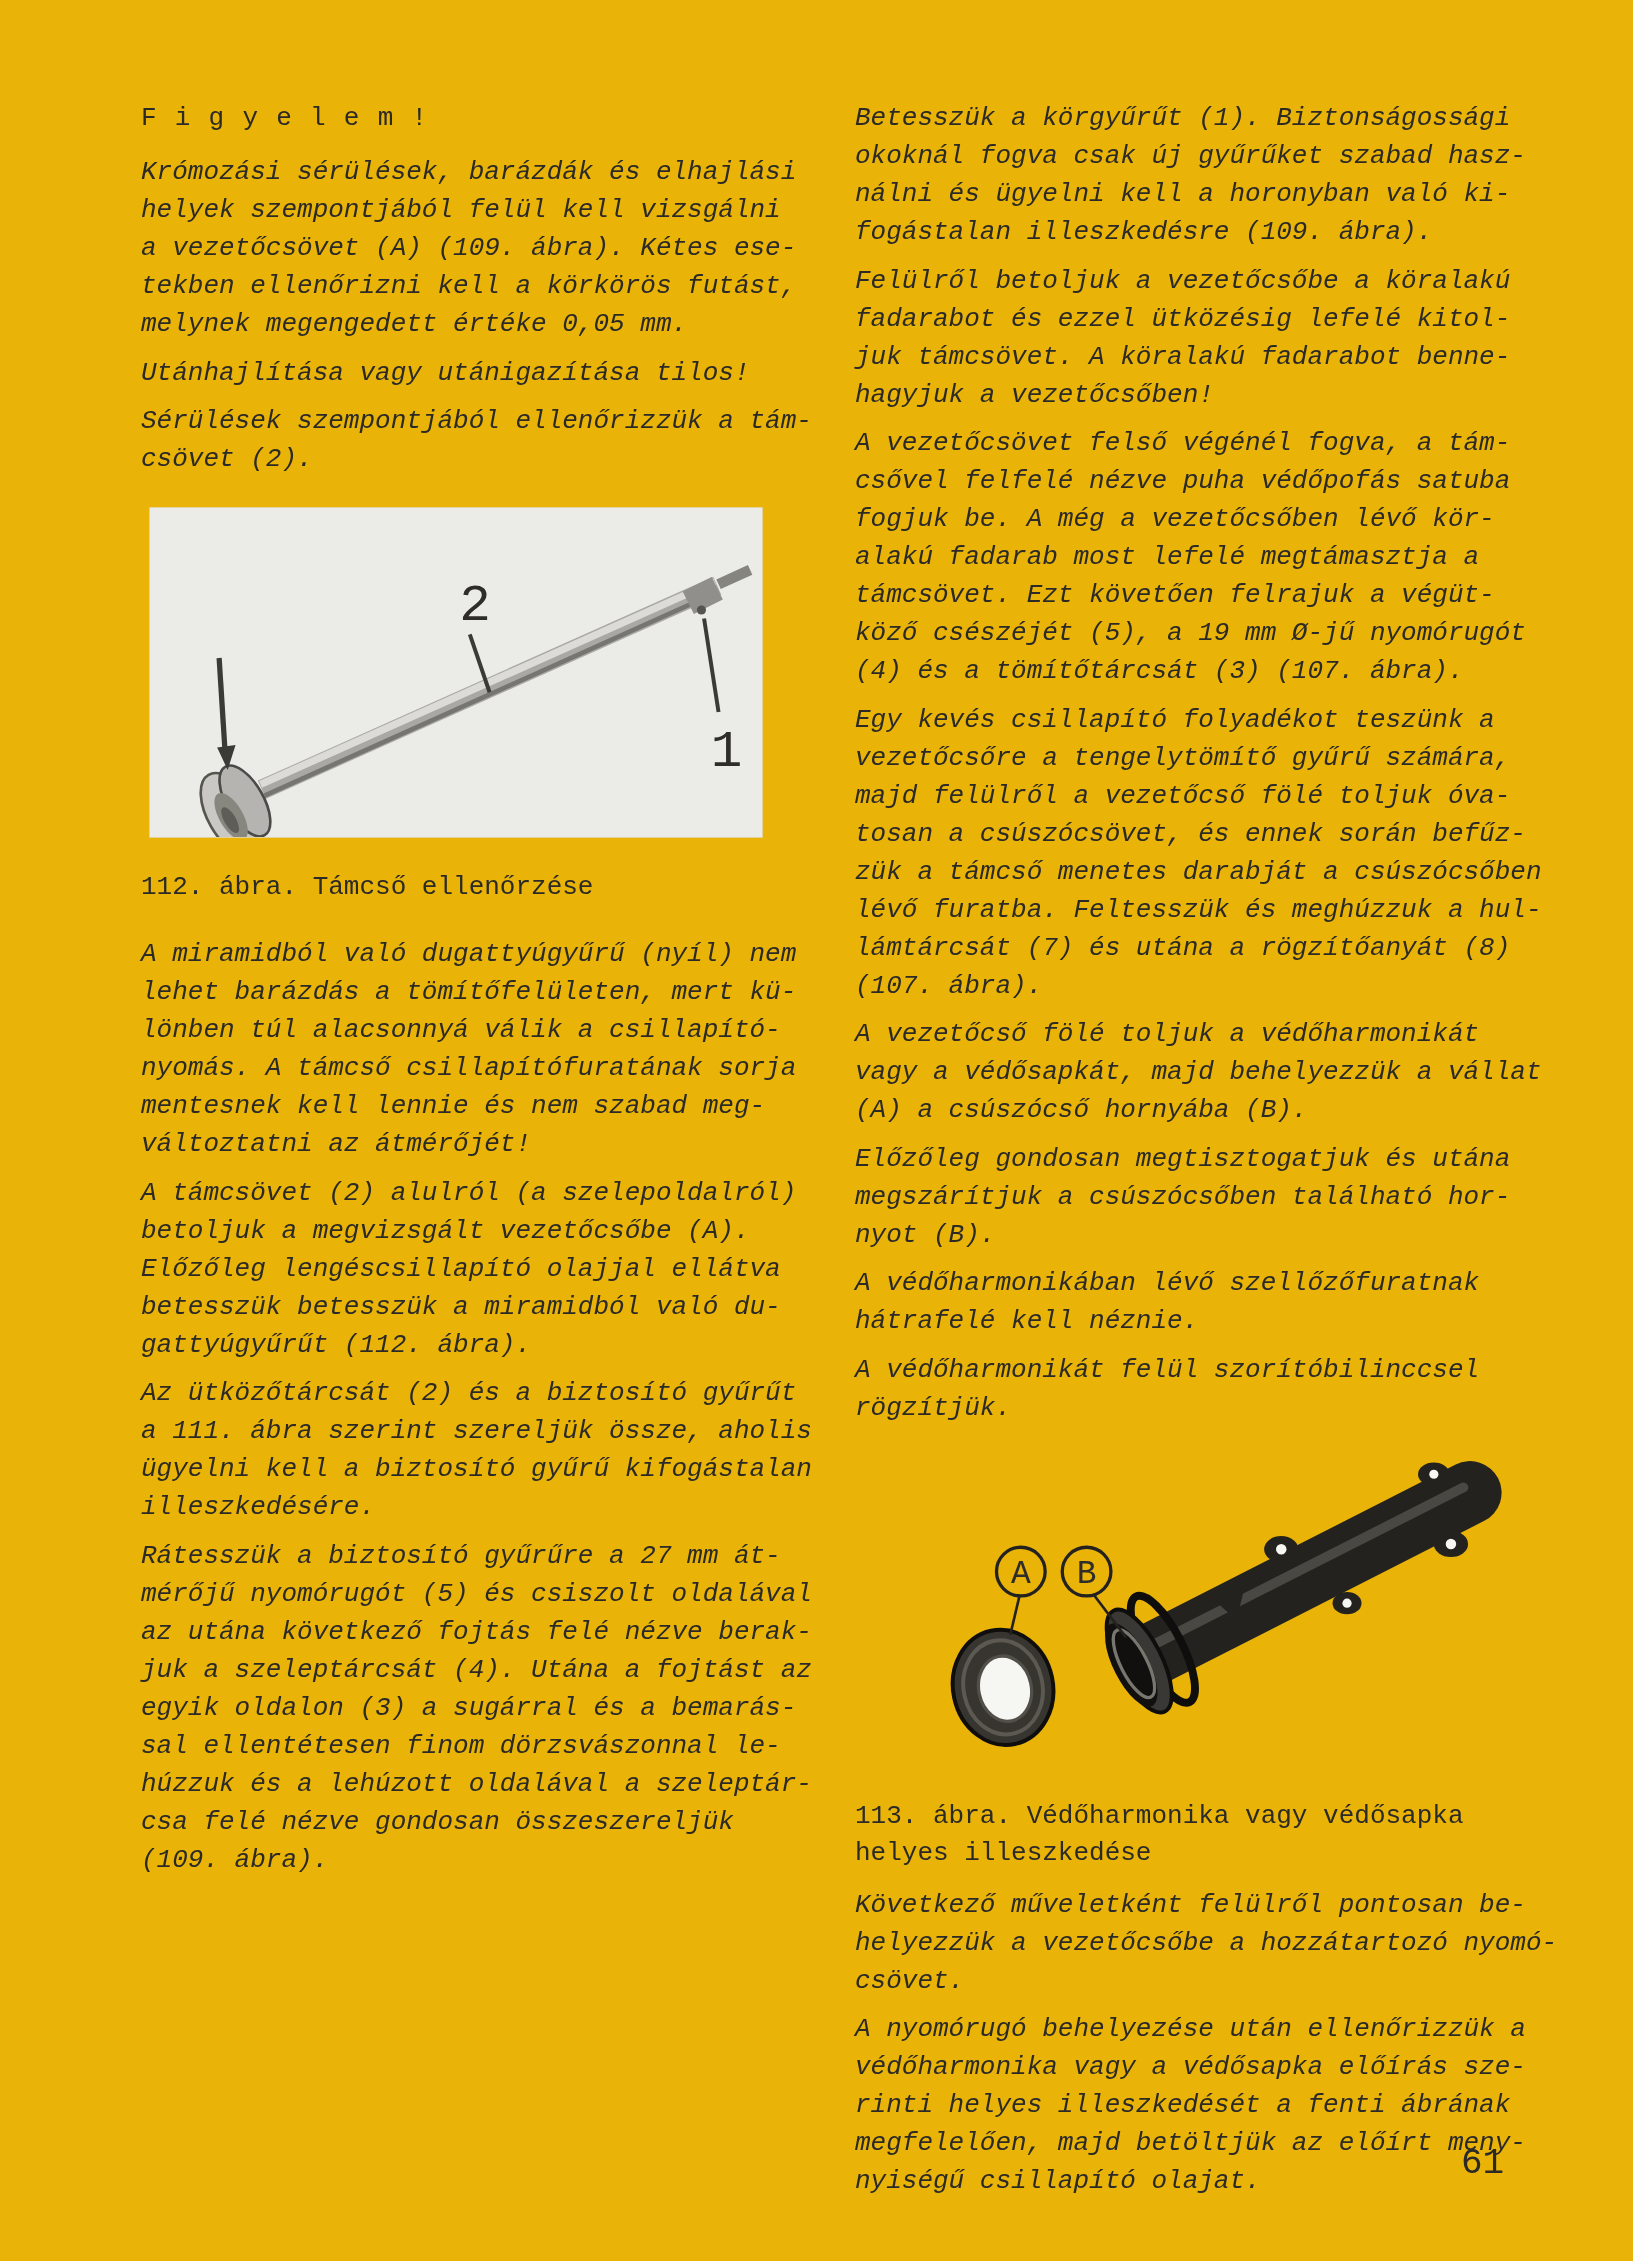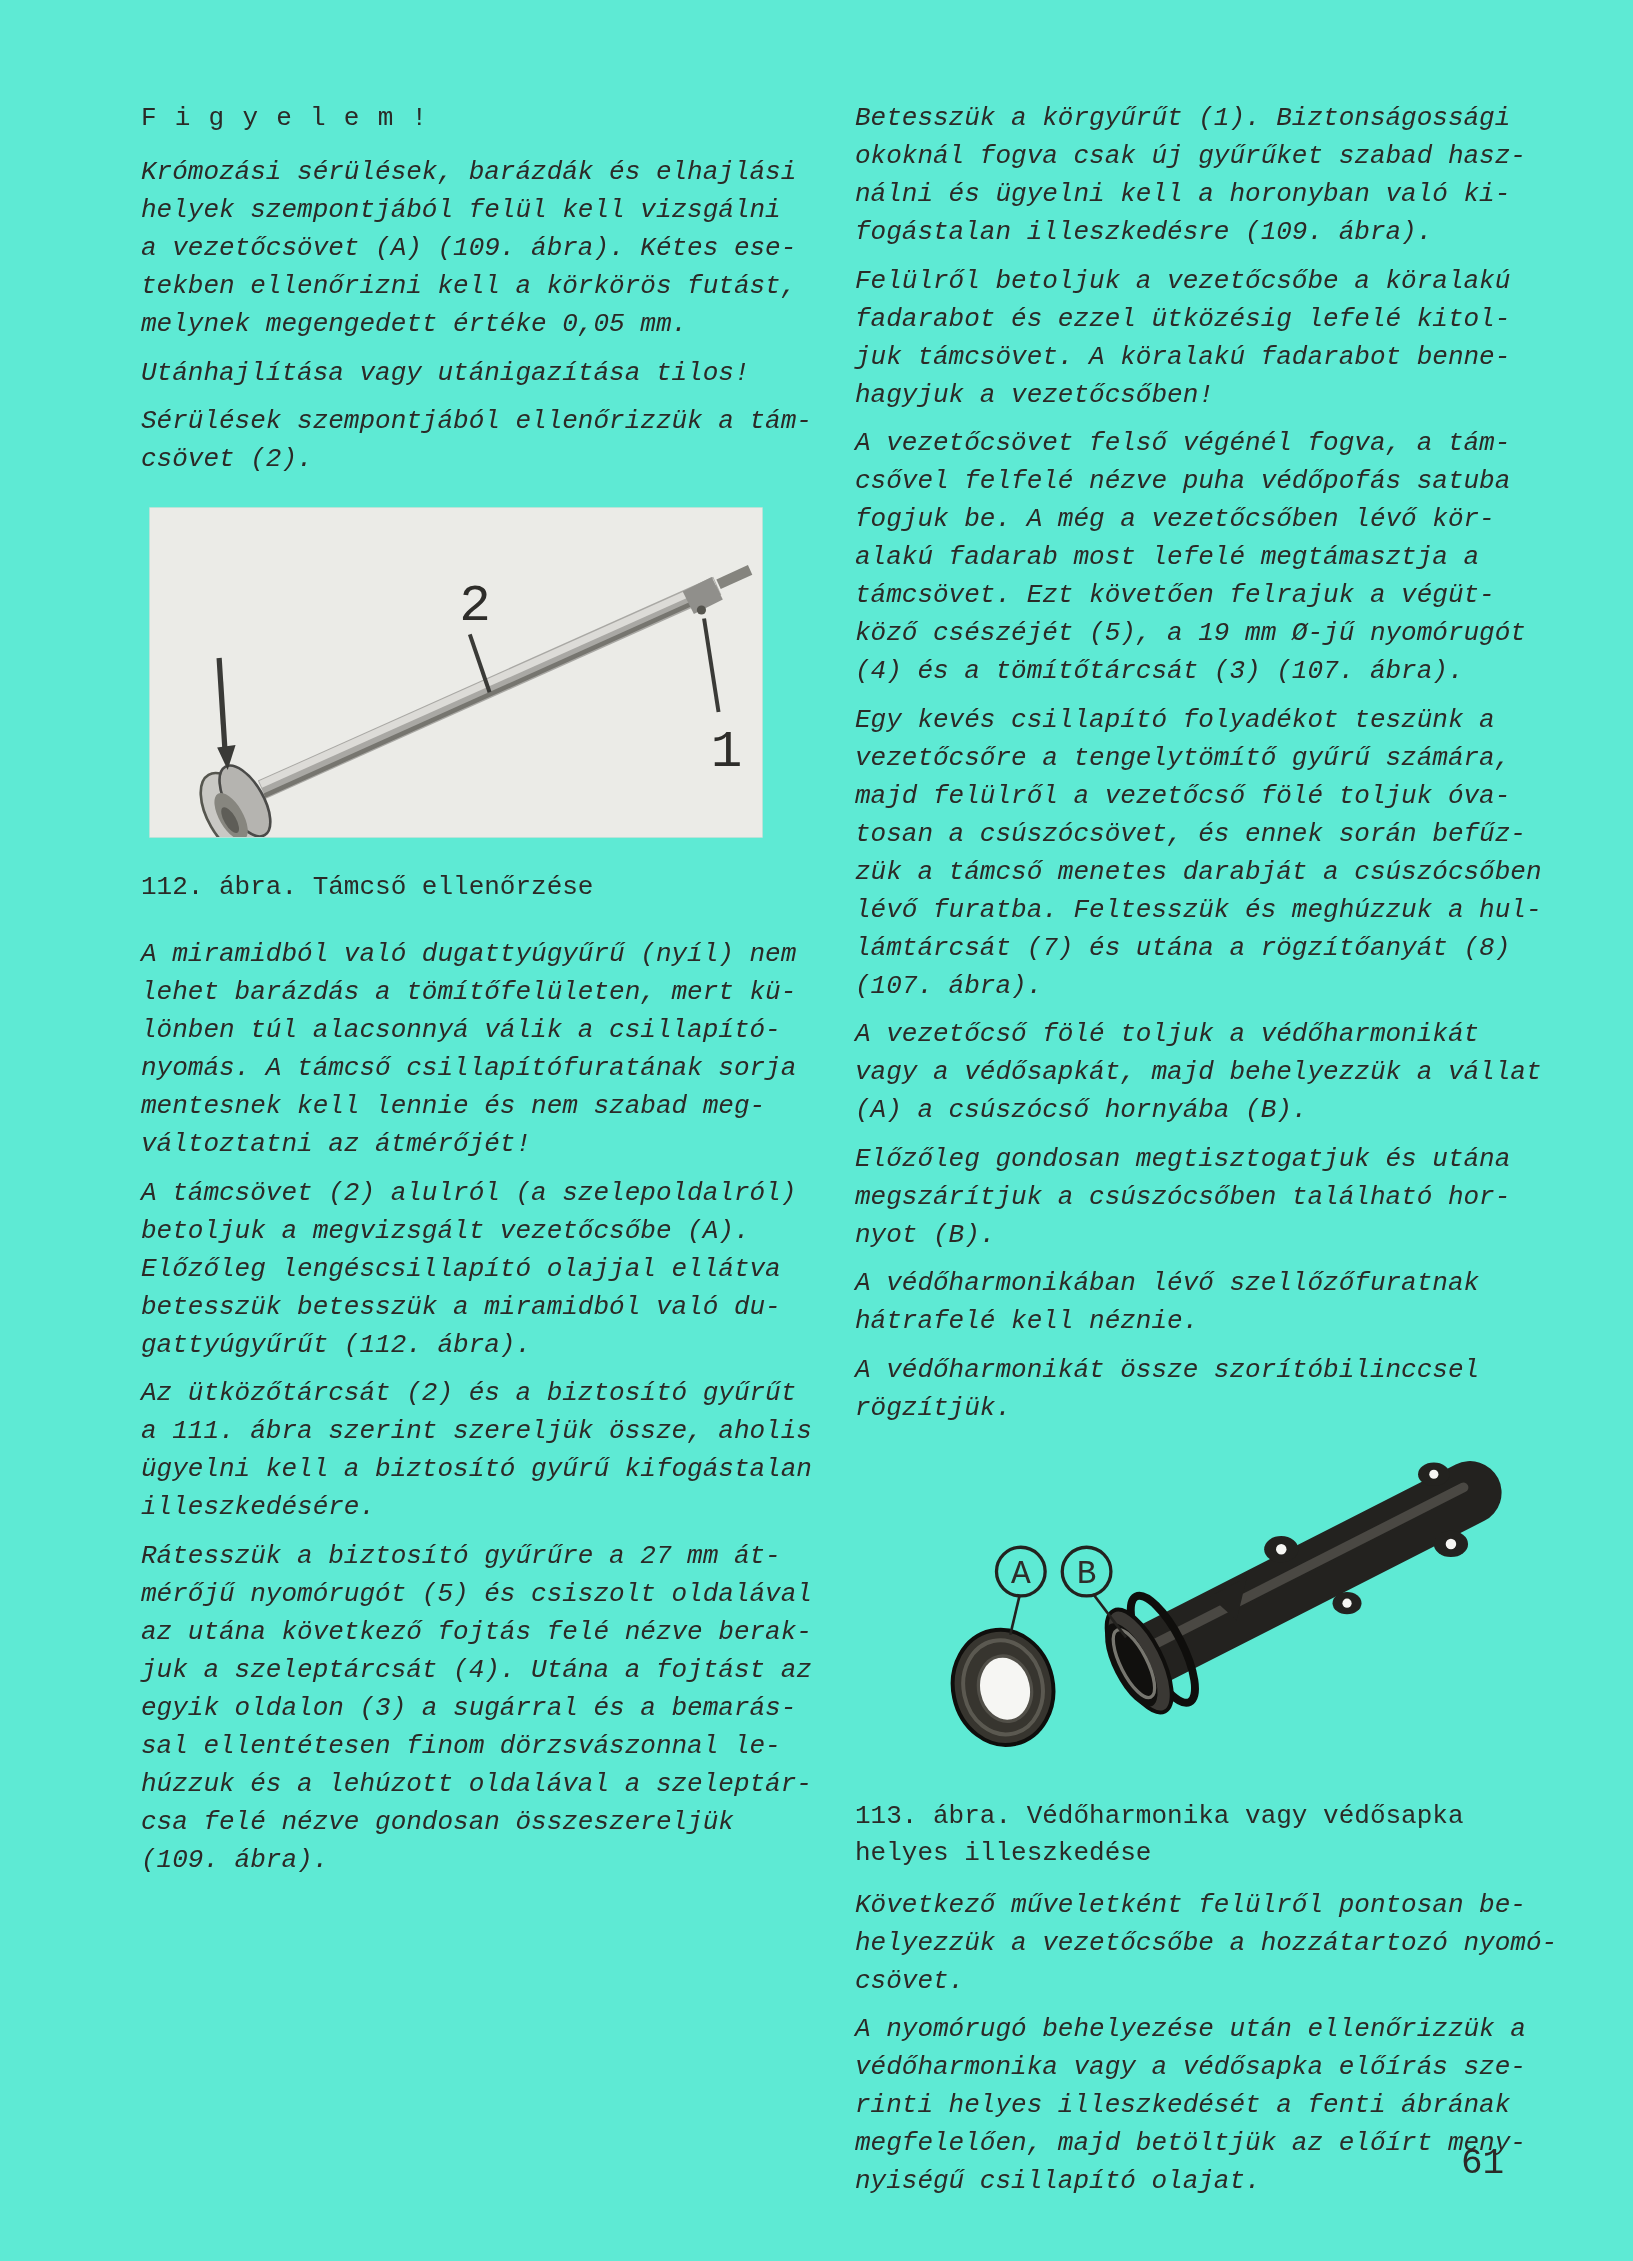--- a/index.html
+++ b/index.html
@@ -5,21 +5,21 @@
   html, body { margin: 0; padding: 0; }
   body {
     width: 1634px; height: 2261px;
     background: #f7f7f4;
     font-family: "Liberation Mono", "DejaVu Sans Mono", monospace;
     color: #2b2a27;
   }
   .page {
     position: relative;
     width: 1634px; height: 2261px;
-    background: #5eead4;
+    background: #eab308;
     overflow: hidden;
   }
   .col {
     position: absolute;
     top: 99px;
     font-size: 26px;
     line-height: 38px;
   }
   .col-left  { left: 141px;  width: 677px; }
   .col-right { left: 855px; width: 717px; }
@@ -161,21 +161,21 @@
 lámtárcsát (7) és utána a rögzítőanyát (8)
 (107. ábra).</p>
     <p class="para">A vezetőcső fölé toljuk a védőharmonikát
 vagy a védősapkát, majd behelyezzük a vállat
 (A) a csúszócső hornyába (B).</p>
     <p class="para">Előzőleg gondosan megtisztogatjuk és utána
 megszárítjuk a csúszócsőben található hor-
 nyot (B).</p>
     <p class="para">A védőharmonikában lévő szellőzőfuratnak
 hátrafelé kell néznie.</p>
-    <p class="para">A védőharmonikát össze szorítóbilinccsel
+    <p class="para">A védőharmonikát felül szorítóbilinccsel
 rögzítjük.</p>
 
     <div class="figure113">
       <svg width="671" height="342" viewBox="0 0 1020 520" style="font-size:39px">
 
         <line x1="440" y1="326" x2="935" y2="74" stroke="#23221f" stroke-width="96" stroke-linecap="round"></line>
         <line x1="452" y1="306" x2="925" y2="66" stroke="#4a4843" stroke-width="15" stroke-linecap="round"></line>
 
         <g>
           <polygon points="540,232 596,202 580,268" fill="#23221f"></polygon>

